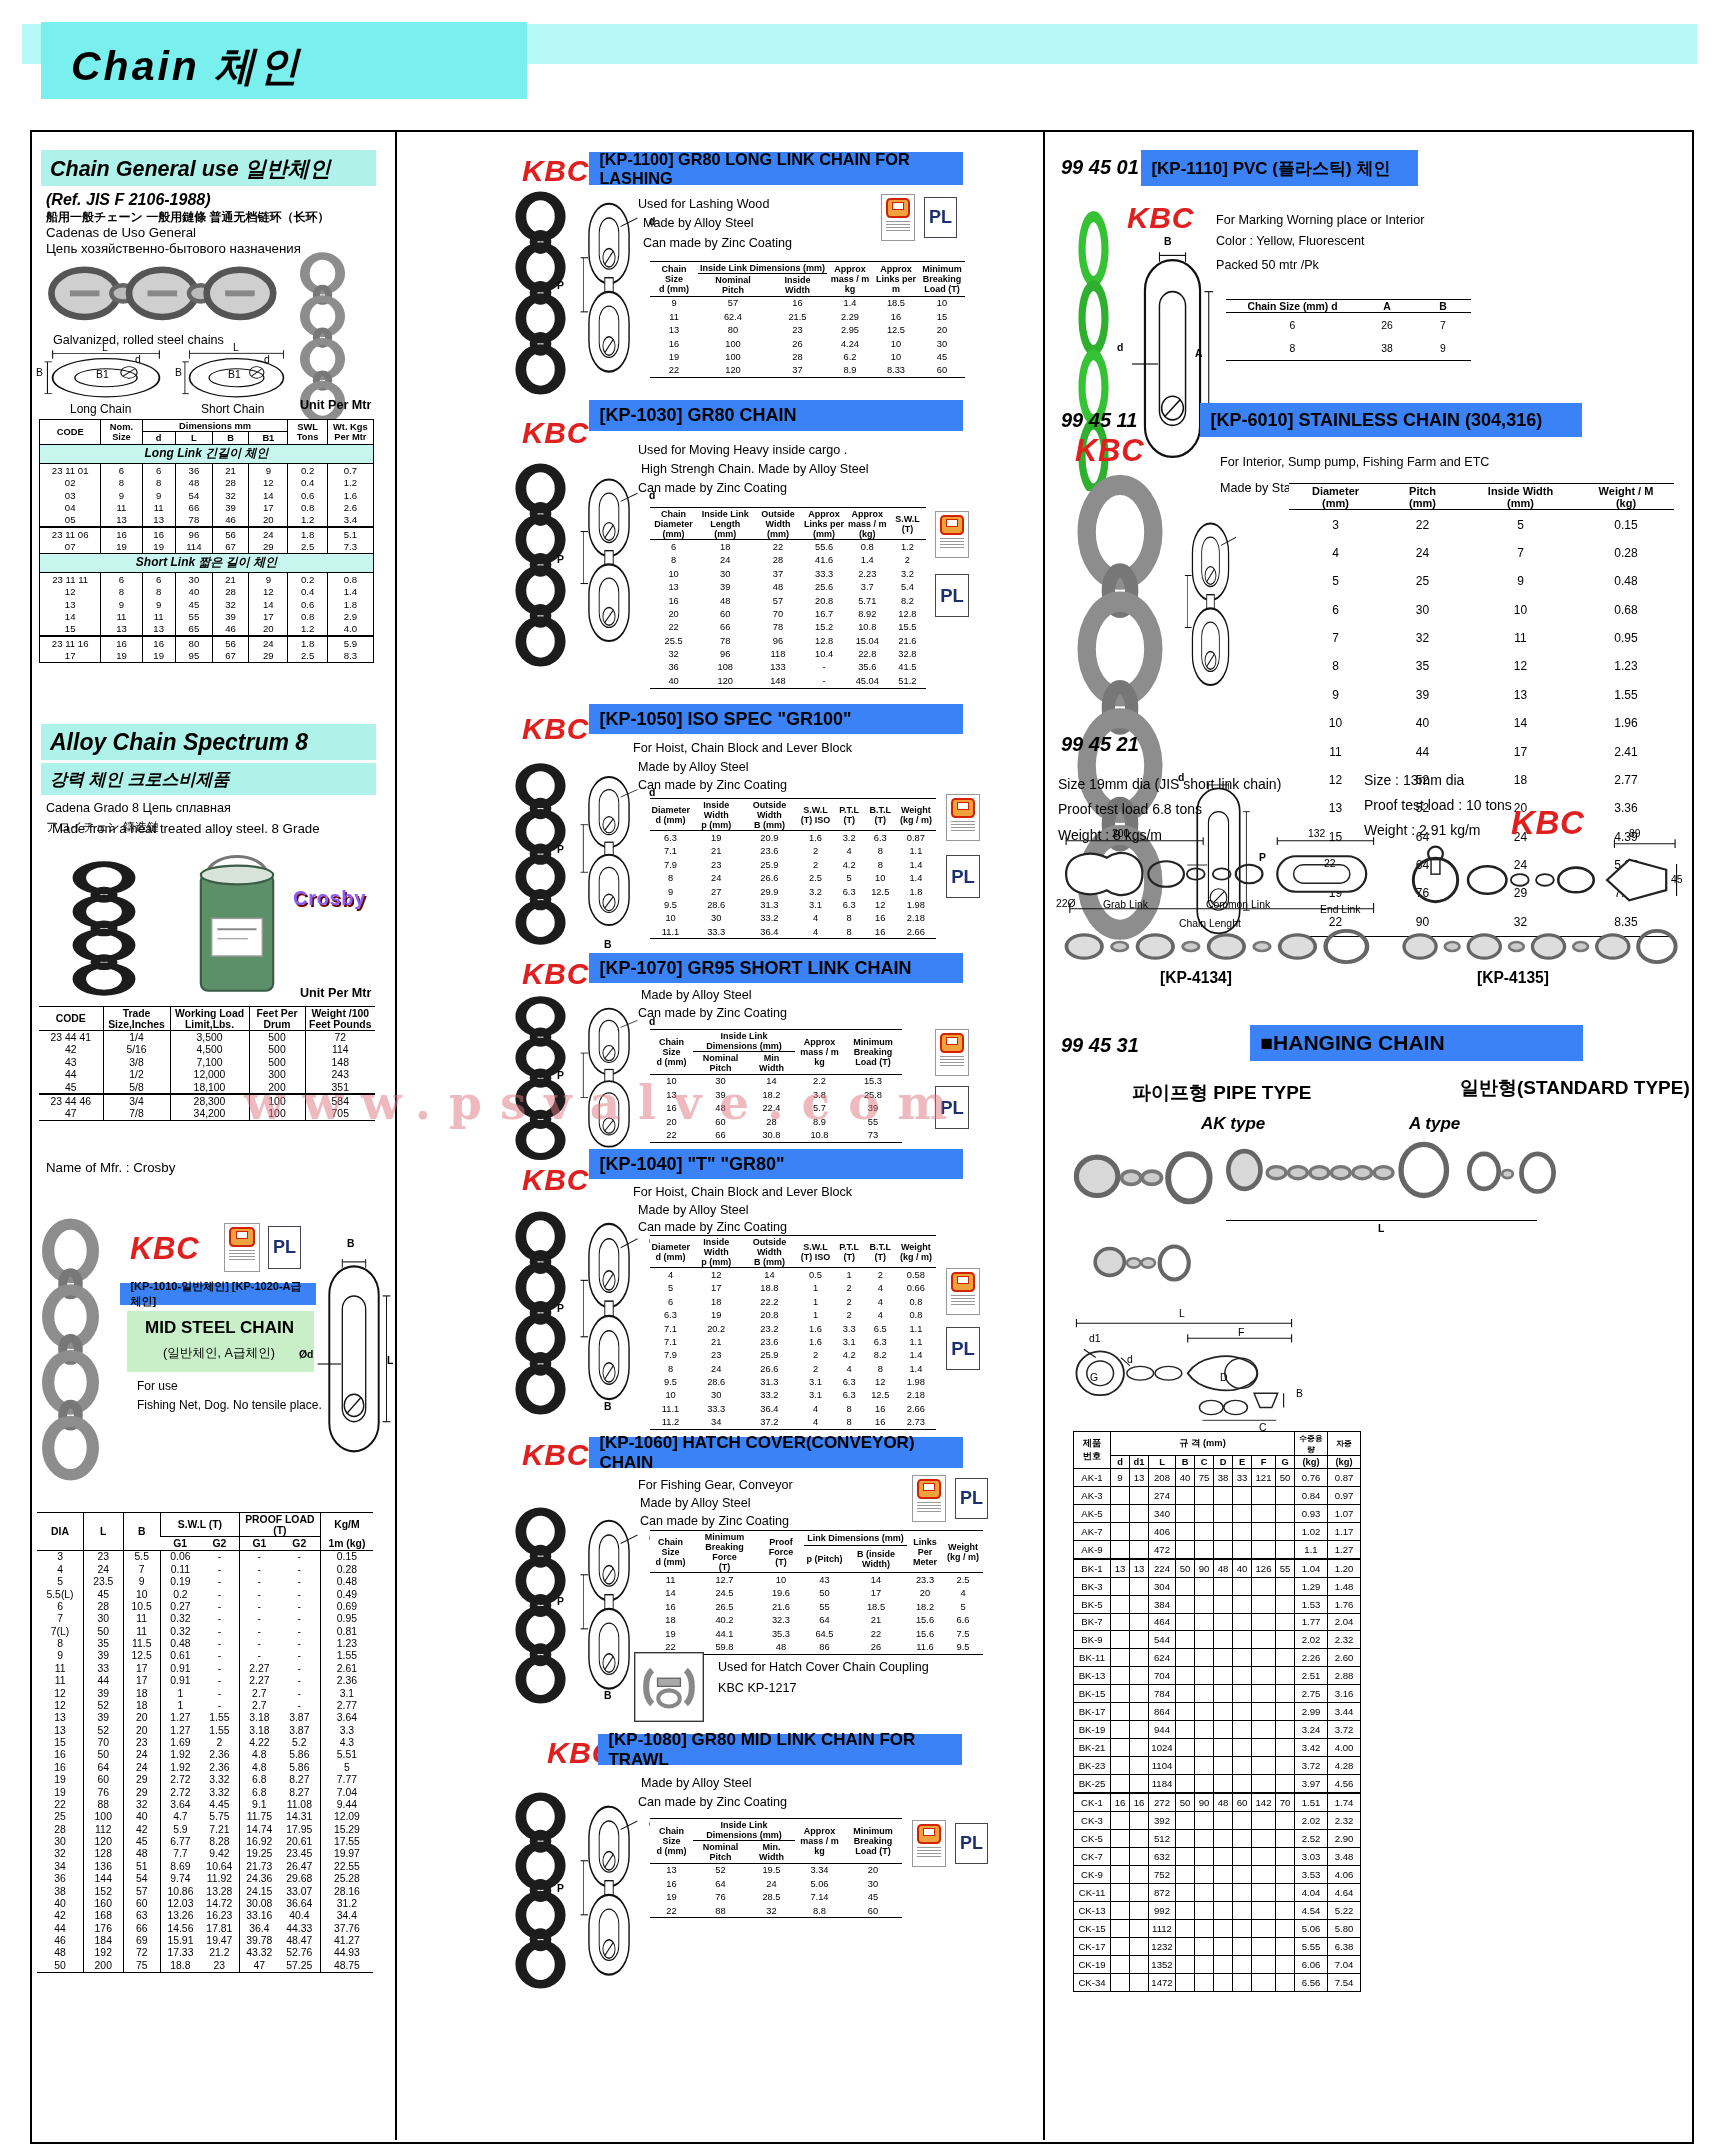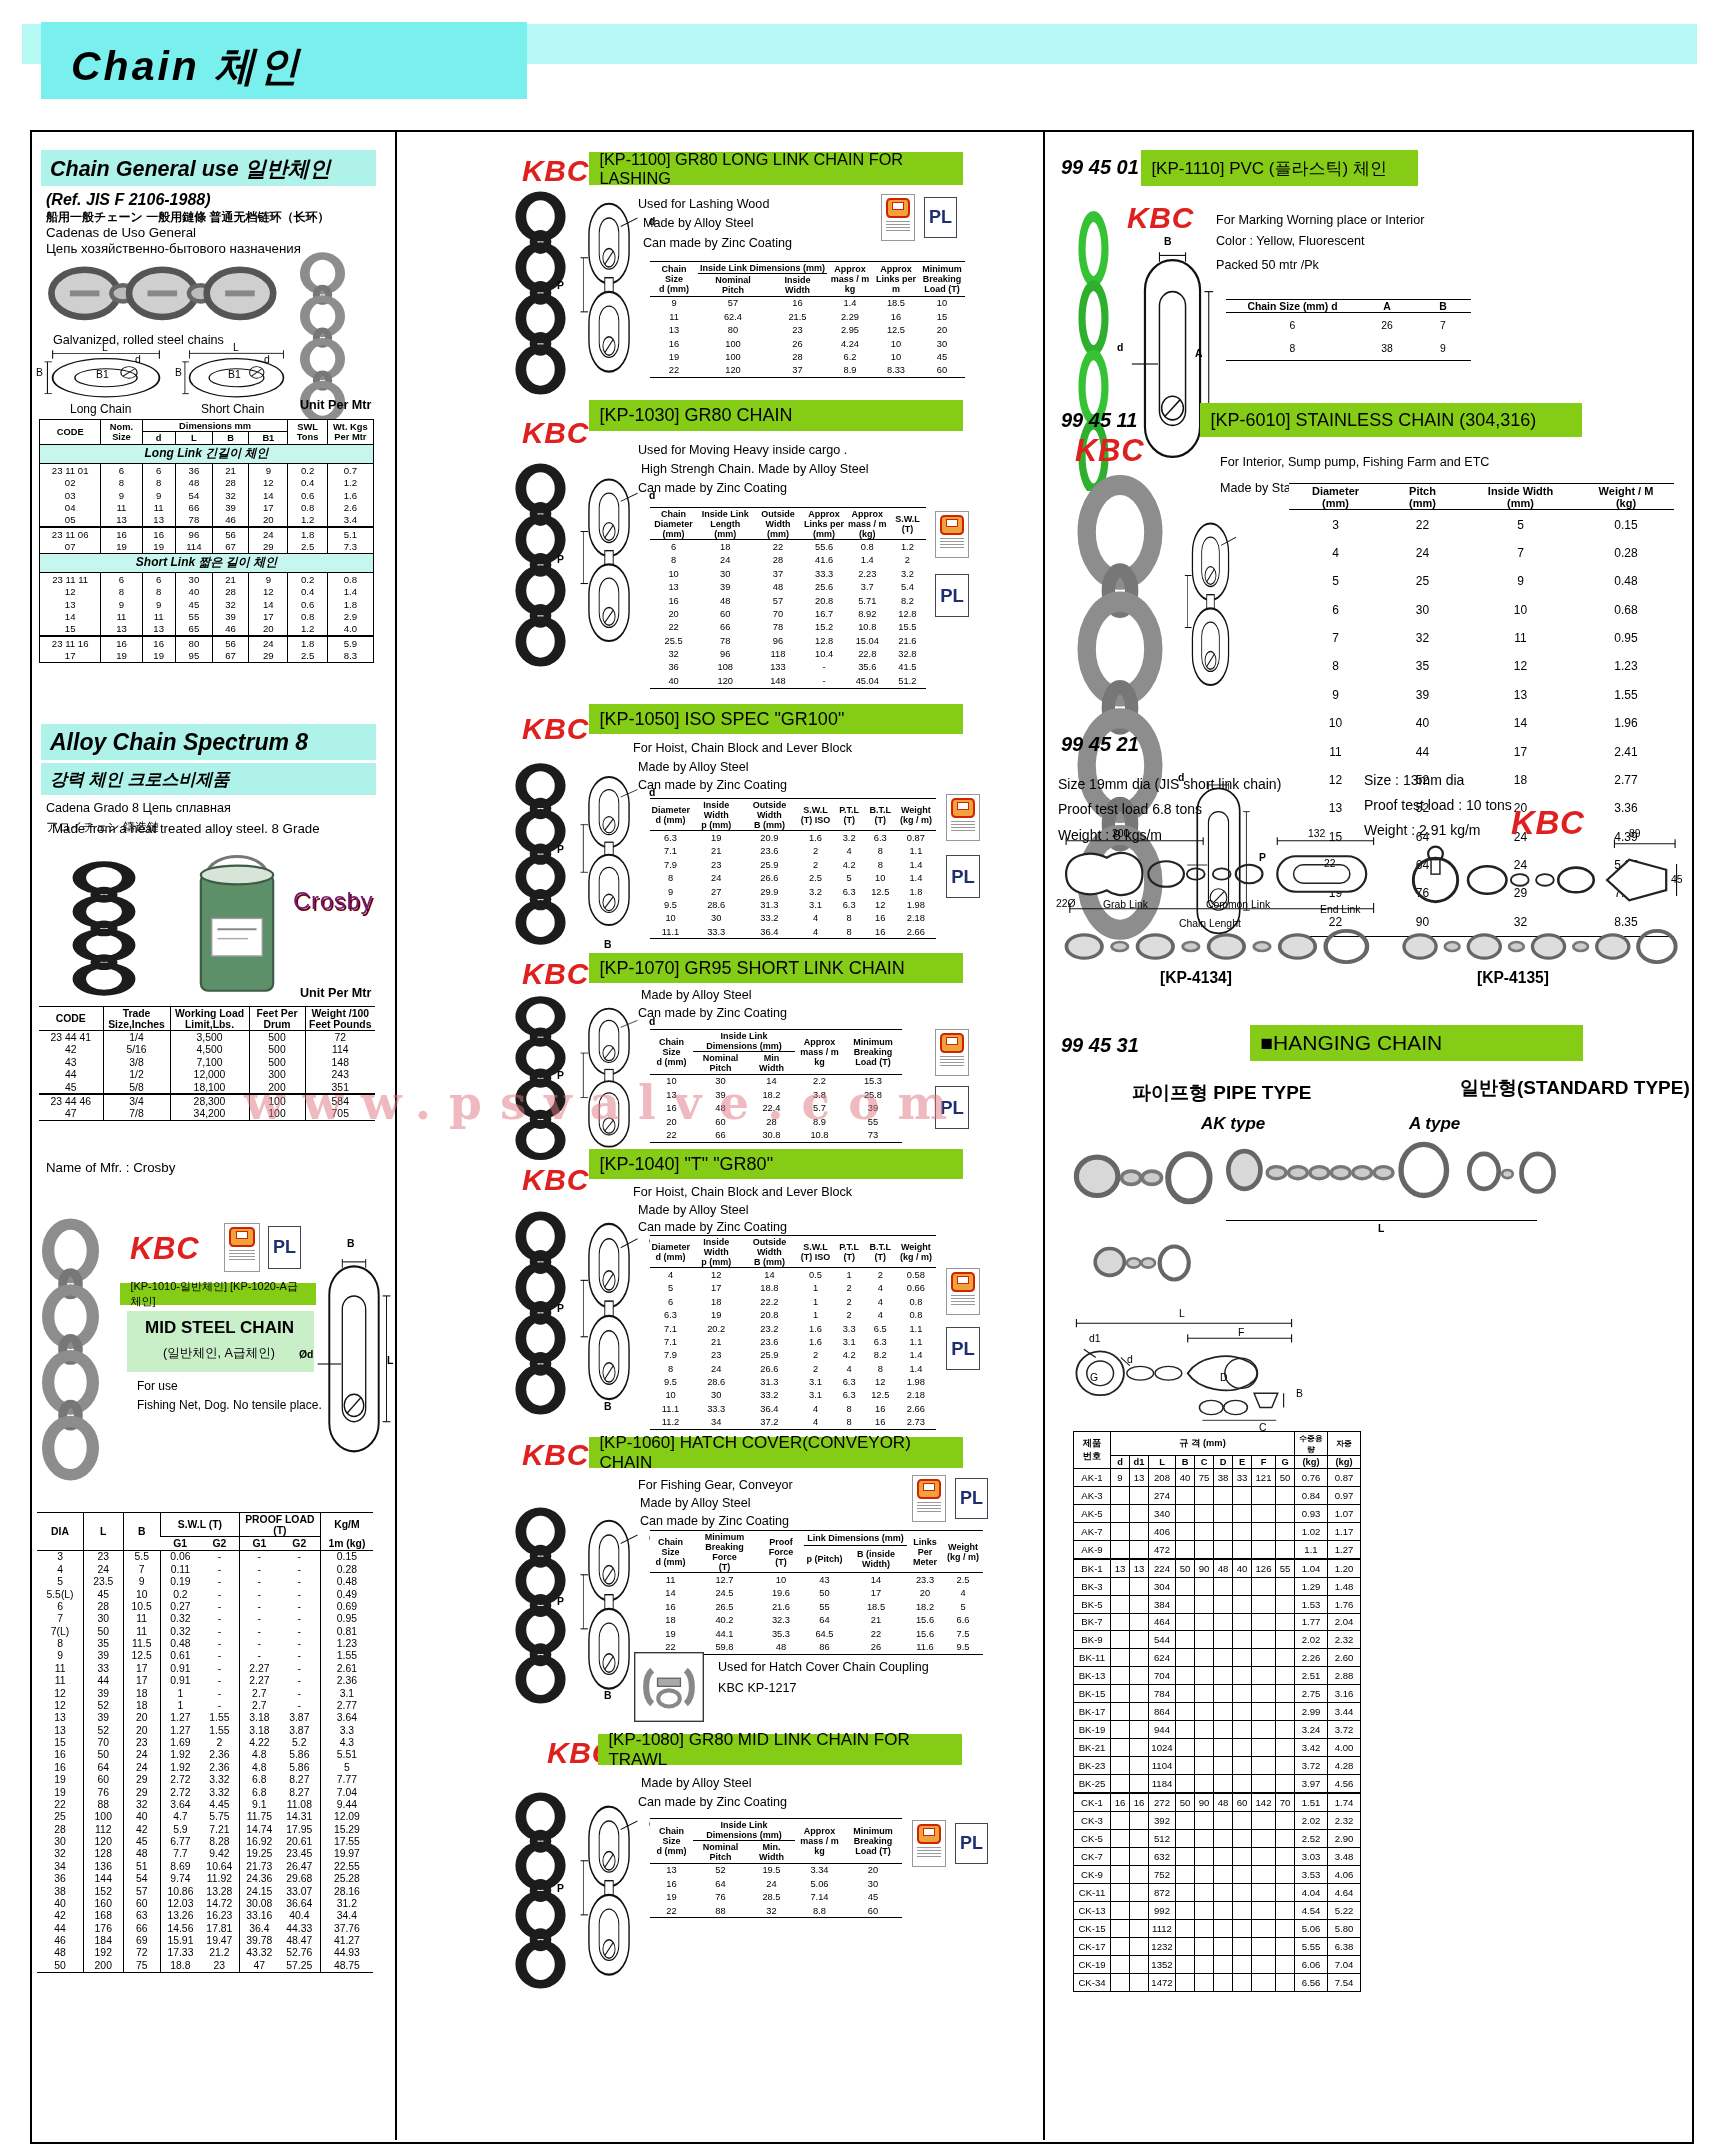--- a/index.html
+++ b/index.html
@@ -1,22 +1,22 @@
 <!DOCTYPE html>
 <html style="font-size:12px"><head>
 <meta charset="utf-8">
 <style>
   html,body{margin:0;padding:0;background:#999}
   .page{position:relative;width:1721px;height:2151px;background:#fff;font-family:"Liberation Sans",sans-serif;color:#000;overflow:hidden}
   .abs{position:absolute}
   .bi{font-weight:bold;font-style:italic}
   .b{font-weight:bold}
   .kbc{color:#e01f1f;font-weight:800;font-style:italic;letter-spacing:0.7px}
-  .crosby{color:#701a75;font-weight:400;font-size:24px;text-shadow:1.5px 1.5px 0 #6b0000;letter-spacing:0.7px}
-  .greenbar{background:#84cc16;font-weight:normal;display:flex;align-items:center;padding:0 10.4px;box-sizing:border-box}
+  .crosby{color:#8b5cf6;font-weight:700;font-size:20px;text-shadow:1.5px 1.5px 0 #6b0000;letter-spacing:0.7px}
+  .greenbar{background:#3b82f6;font-weight:bold;display:flex;align-items:center;padding:0 10.4px;box-sizing:border-box}
   .cyanbar{background:#aff2e9;display:flex;align-items:center;padding:16px 9px;box-sizing:border-box}
   .note{font-size:12.6px}
   .dim{font-size:10.4px}
   .tbl{border-collapse:collapse;table-layout:fixed;background:#fff}
   .tbl th,.tbl td{text-align:center;vertical-align:middle;white-space:pre-line;padding:0.7px 1.5px;overflow:hidden;font-weight:normal}
   .tbl th{font-weight:bold}
   .lined{border-top:1.9px solid #000;border-bottom:1.9px solid #000}
   .lined thead{border-bottom:1.5px solid #000}
   .grp{border-bottom:1.1px solid #000}
   .grid th,.grid td{border:0.7px solid #000}

